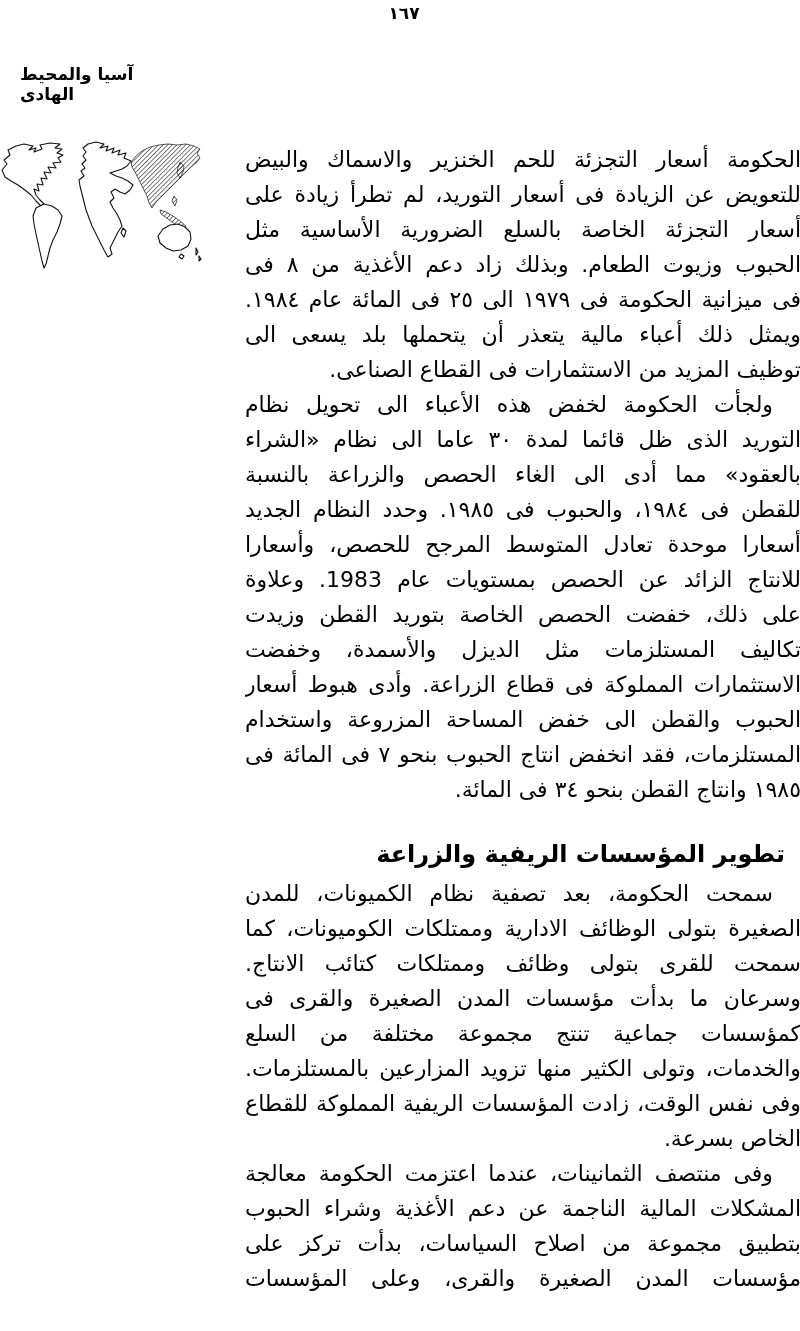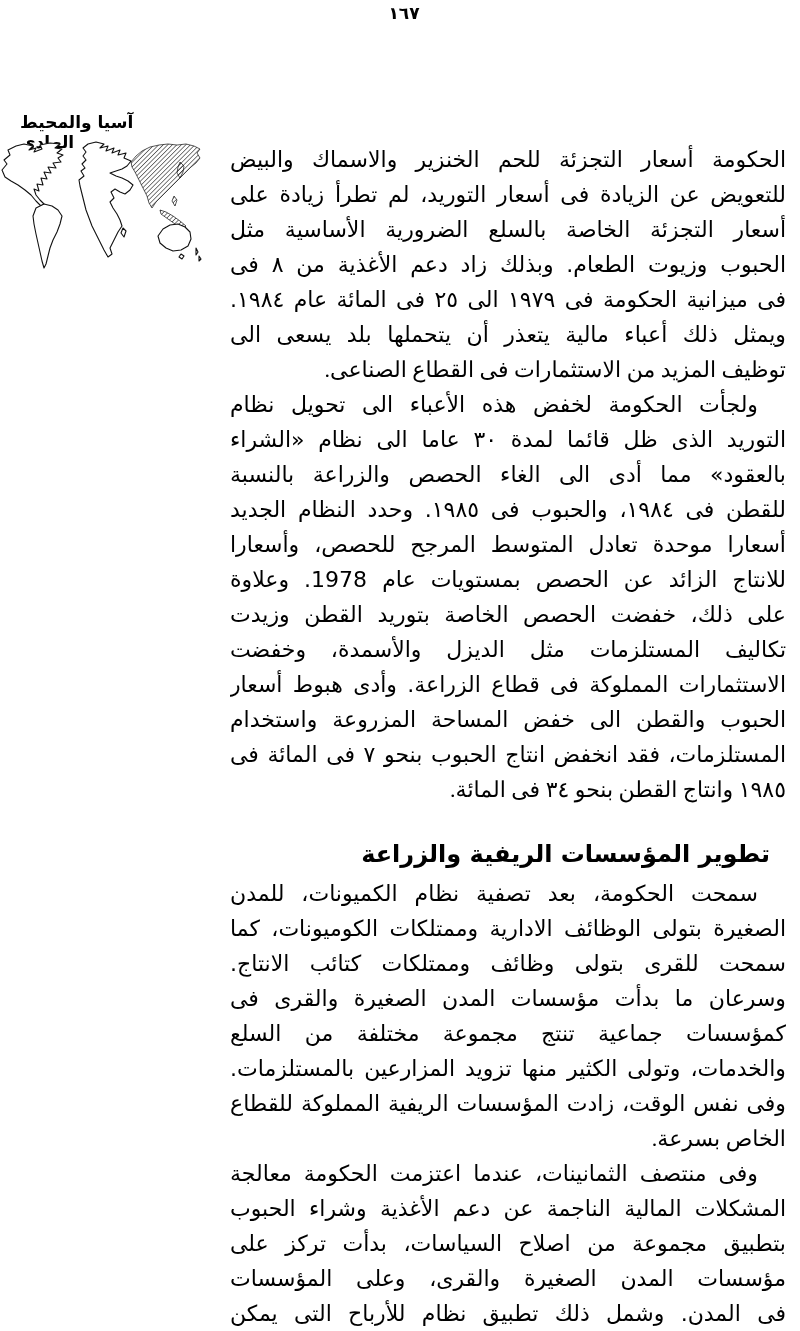--- a/index.html
+++ b/index.html
@@ -8,38 +8,38 @@
     background:#ffffff;color:#000000;
     font-family:"DejaVu Sans", sans-serif;
   }
   .page-number{
     position:absolute;top:3px;left:4px;width:800px;
     text-align:center;font-size:17px;font-weight:bold;
   }
   .region-label{
     position:absolute;top:64px;left:20px;width:150px;
     direction:rtl;text-align:left;
-    font-size:17px;font-weight:bold;letter-spacing:0;margin-top:48px;
+    font-size:17px;font-weight:bold;letter-spacing:0;
   }
   .map{
     position:absolute;top:140px;left:0;width:205px;height:130px;
   }
   .map path{stroke:#111;stroke-width:1.1;fill:#fff;stroke-linejoin:round;}
   .map path.hatched{fill:url(#hatch);stroke-width:.7;}
   .article{
-    position:absolute;top:142px;left:230px;width:556px;
+    position:absolute;top:142px;left:245px;width:556px;
     direction:rtl;font-size:22px;line-height:35px;
   }
   .para{margin:0;}
   .line{
     text-align:justify;text-align-last:justify;
     height:35px;overflow:hidden;
   }
   .line.indent{padding-right:28px;}
-  .line.last{text-align-last:right;font-family:Liberation Serif, serif;}
+  .line.last{text-align-last:right;}
   .section-heading{
     margin:30px 16px 4px 0;font-size:24px;font-weight:bold;
     line-height:35px;text-align:right;
   }
 </style>
 </head>
 <body>
 
 <div class="page-number">١٦٧</div>
 
@@ -74,21 +74,21 @@
         <div class="line">فى ميزانية الحكومة فى ١٩٧٩ الى ٢٥ فى المائة عام ١٩٨٤.</div>
         <div class="line">ويمثل ذلك أعباء مالية يتعذر أن يتحملها بلد يسعى الى</div>
         <div class="line last">توظيف المزيد من الاستثمارات فى القطاع الصناعى.</div>
       </div>
       <div class="para">
         <div class="line indent">ولجأت الحكومة لخفض هذه الأعباء الى تحويل نظام</div>
         <div class="line">التوريد الذى ظل قائما لمدة ٣٠ عاما الى نظام «الشراء</div>
         <div class="line">بالعقود» مما أدى الى الغاء الحصص والزراعة بالنسبة</div>
         <div class="line">للقطن فى ١٩٨٤، والحبوب فى ١٩٨٥. وحدد النظام الجديد</div>
         <div class="line">أسعارا موحدة تعادل المتوسط المرجح للحصص، وأسعارا</div>
-        <div class="line">للانتاج الزائد عن الحصص بمستويات عام 1978. وعلاوة</div>
+        <div class="line">للانتاج الزائد عن الحصص بمستويات عام 1983. وعلاوة</div>
         <div class="line">على ذلك، خفضت الحصص الخاصة بتوريد القطن وزيدت</div>
         <div class="line">تكاليف المستلزمات مثل الديزل والأسمدة، وخفضت</div>
         <div class="line">الاستثمارات المملوكة فى قطاع الزراعة. وأدى هبوط أسعار</div>
         <div class="line">الحبوب والقطن الى خفض المساحة المزروعة واستخدام</div>
         <div class="line">المستلزمات، فقد انخفض انتاج الحبوب بنحو ٧ فى المائة فى</div>
         <div class="line last">١٩٨٥ وانتاج القطن بنحو ٣٤ فى المائة.</div>
       </div>
     </div>
   <h2 class="section-heading">تطوير المؤسسات الريفية والزراعة</h2>
   <div>
@@ -100,16 +100,15 @@
         <div class="line">كمؤسسات جماعية تنتج مجموعة مختلفة من السلع</div>
         <div class="line">والخدمات، وتولى الكثير منها تزويد المزارعين بالمستلزمات.</div>
         <div class="line">وفى نفس الوقت، زادت المؤسسات الريفية المملوكة للقطاع</div>
         <div class="line last">الخاص بسرعة.</div>
       </div>
       <div class="para">
         <div class="line indent">وفى منتصف الثمانينات، عندما اعتزمت الحكومة معالجة</div>
         <div class="line">المشكلات المالية الناجمة عن دعم الأغذية وشراء الحبوب</div>
         <div class="line">بتطبيق مجموعة من اصلاح السياسات، بدأت تركز على</div>
         <div class="line">مؤسسات المدن الصغيرة والقرى، وعلى المؤسسات الصناعية</div>
-        <div class="line">فى المدن. وشمل ذلك تطبيق نظام للأرباح التى يمكن</div>
       </div>
     </div>
 </div>
 
 </body></html>

